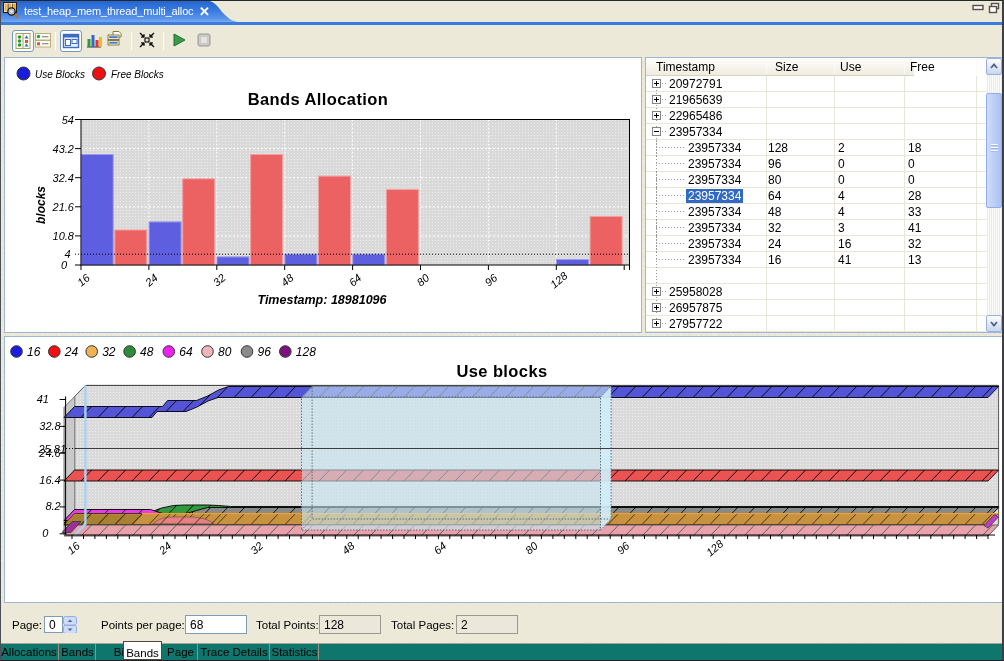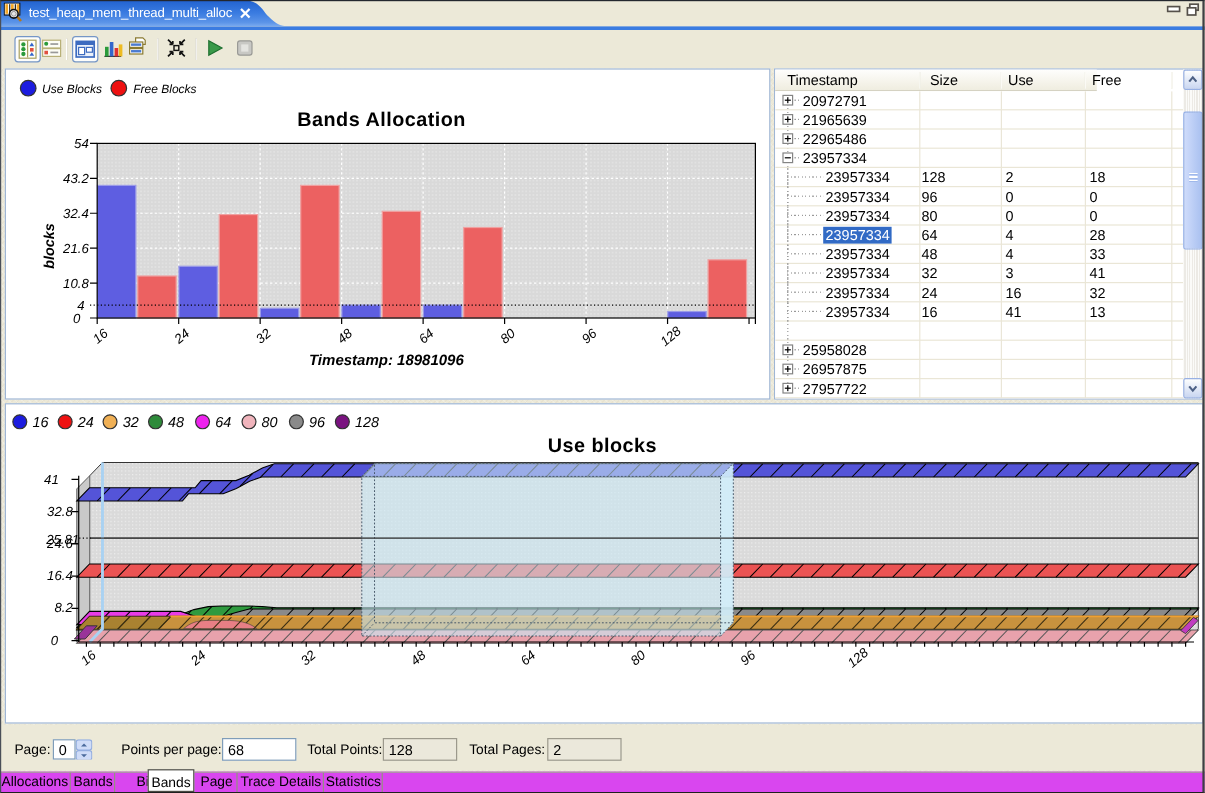--- a/index.html
+++ b/index.html
@@ -53,21 +53,21 @@
 #sthumb { position:absolute; left:0; top:35px; width:16px; height:115px; border-radius:2px;
   background:linear-gradient(90deg,#cfdcfb,#aac1f0); border:1px solid #92aee8; }
 #sthumb::after { content:""; position:absolute; left:4px; top:50px; width:7px; height:8px;
   background-image:repeating-linear-gradient(#fff 0 1px,#9fb8ea 1px 2px, transparent 2px 3px); }
 
 #controls { position:absolute; left:0; top:604px; width:1004px; height:38px; background:#ece9d8; font-size:11.5px; }
 #controls .lb { position:absolute; top:15px; color:#000; }
 #controls .box { position:absolute; top:11px; height:19px; border:1px solid #7f9db9; background:#fff; font-size:12px; padding:2px 0 0 4px; }
 #controls .ro { background:#ebe8db; border:1px solid #9c998c; }
 
-#btabs { position:absolute; left:0; top:643px; width:1004px; height:17px; background:#d946ef; border-top:1px solid #a6a399; font-size:11.5px; }
+#btabs { position:absolute; left:0; top:643px; width:1004px; height:17px; background:#0f766e; border-top:1px solid #a6a399; font-size:11.5px; }
 .btab { position:absolute; top:0; height:17px; padding-top:2px; border-right:1px solid #949182; color:#000; text-align:center; }
 .btab.sel { background:#fff; border:1px solid #4a4a42; border-top:1px solid #4a4a42; margin-top:-3px; height:19px; padding-top:5px;}
 </style></head>
 <body>
 <div id="winborder"></div>
 <div id="tabstrip">
  <div class="blueline"></div>
  <svg id="tab" width="250" height="22">
    <defs>
         <linearGradient id="tg" x1="0" y1="0" x2="0" y2="1">

